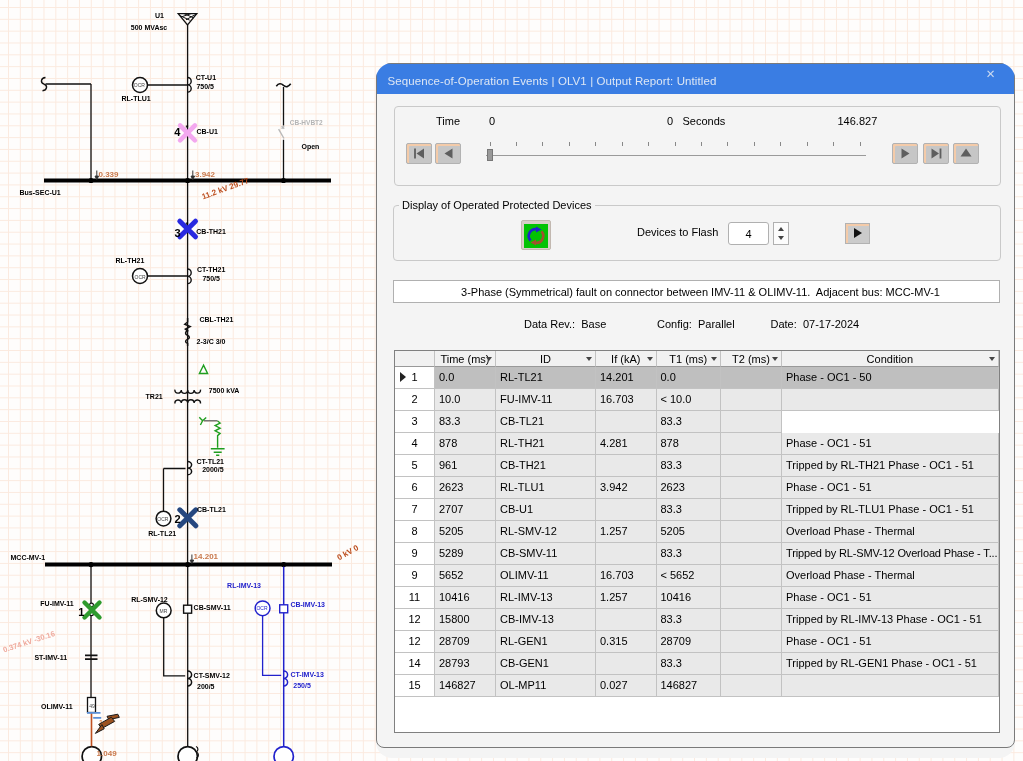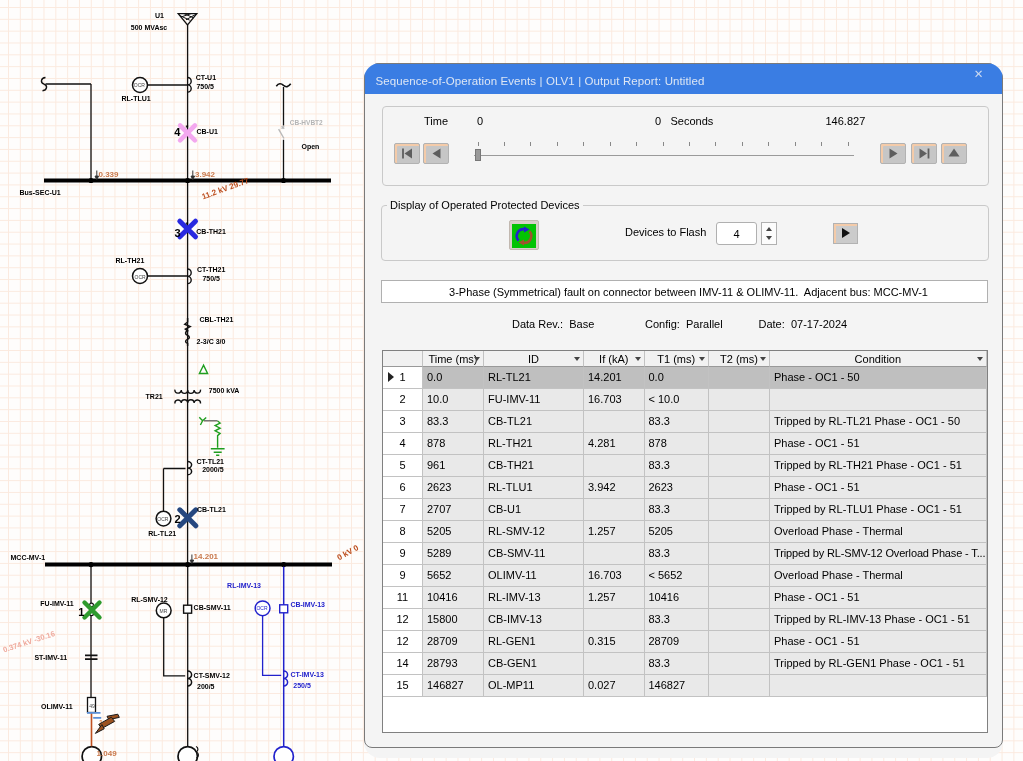--- a/index.html
+++ b/index.html
@@ -1,21 +1,21 @@
 <!DOCTYPE html>
 <html><head><meta charset="utf-8"><style>
 html,body{margin:0;padding:0}
 #page{position:relative;width:1023px;height:761px;overflow:hidden;
  font-family:"Liberation Sans",sans-serif;
  background-color:#fefdfc;
  background-image:linear-gradient(#fbeadf 1px,transparent 1px),linear-gradient(90deg,#fbeadf 1px,transparent 1px);
  background-size:11.83px 11.83px;background-position:8px 7px;}
 #diag{position:absolute;left:0;top:0;z-index:1}
 
-#dlg{position:absolute;left:364px;top:63px;width:638.5px;height:695px;z-index:5;
+#dlg{position:absolute;left:376px;top:63px;width:638.5px;height:695px;z-index:5;
  background:#f4f4f4;border-radius:16px;overflow:hidden}
 #dlgborder{position:absolute;left:0;top:0;width:638.5px;height:684.5px;border:1.5px solid #7a7a7a;border-radius:8px;box-sizing:border-box;z-index:60;pointer-events:none}
 #titlebar{position:absolute;left:0;top:0;width:100%;height:30.5px;background:#3a7de3;}
 #titlebar .t{position:absolute;left:11.5px;top:11.5px;font-size:11.5px;font-weight:normal;color:#dde6f4;letter-spacing:0.1px}
 #titlebar .x{position:absolute;right:19px;top:4px;font-size:11.5px;color:#ccdaf0}
 .gbox{position:absolute;border:1px solid #c9c9c9;border-radius:4px;background:transparent}
 .gbox .legend{position:absolute;left:5px;top:-7px;background:#f4f4f4;padding:0 3px;font-size:11px;color:#000}
 .lbl{position:absolute;font-size:11px;color:#000;white-space:nowrap}
 .btn{position:absolute;width:26px;height:21px;background:#c6c6c6;border:1px solid #b2b2b2;border-radius:2px;
  box-shadow:inset 2px 2px 0 #f4cba9;box-sizing:border-box}
@@ -327,21 +327,20 @@
           <div class="cell" style="left:326px;width:61px;background:#e9e9e9"></div>
           <div class="cell" style="left:387px;width:216.7px;background:#e9e9e9"></div>
         </div>
         <div class="row" style="top:60px">
           <div class="cell mk" style="left:0px;width:40px;background:#fff">3</div>
           <div class="cell" style="left:40px;width:61px;background:#e9e9e9">83.3</div>
           <div class="cell" style="left:101px;width:100px;background:#e9e9e9">CB-TL21</div>
           <div class="cell" style="left:201px;width:60.5px;background:#e9e9e9"></div>
           <div class="cell" style="left:261.5px;width:64.5px;background:#e9e9e9">83.3</div>
           <div class="cell" style="left:326px;width:61px;background:#e9e9e9"></div>
-          <div class="cell" style="left:387px;width:216.7px;background:#e9e9e9">Tripped by RL-TL21 Phase - OC1 - 50</div>
         </div>
         <div class="row" style="top:82px">
           <div class="cell mk" style="left:0px;width:40px;background:#fff">4</div>
           <div class="cell" style="left:40px;width:61px;background:#e9e9e9">878</div>
           <div class="cell" style="left:101px;width:100px;background:#e9e9e9">RL-TH21</div>
           <div class="cell" style="left:201px;width:60.5px;background:#e9e9e9">4.281</div>
           <div class="cell" style="left:261.5px;width:64.5px;background:#e9e9e9">878</div>
           <div class="cell" style="left:326px;width:61px;background:#e9e9e9"></div>
           <div class="cell" style="left:387px;width:216.7px;background:#e9e9e9">Phase - OC1 - 51</div>
         </div>

